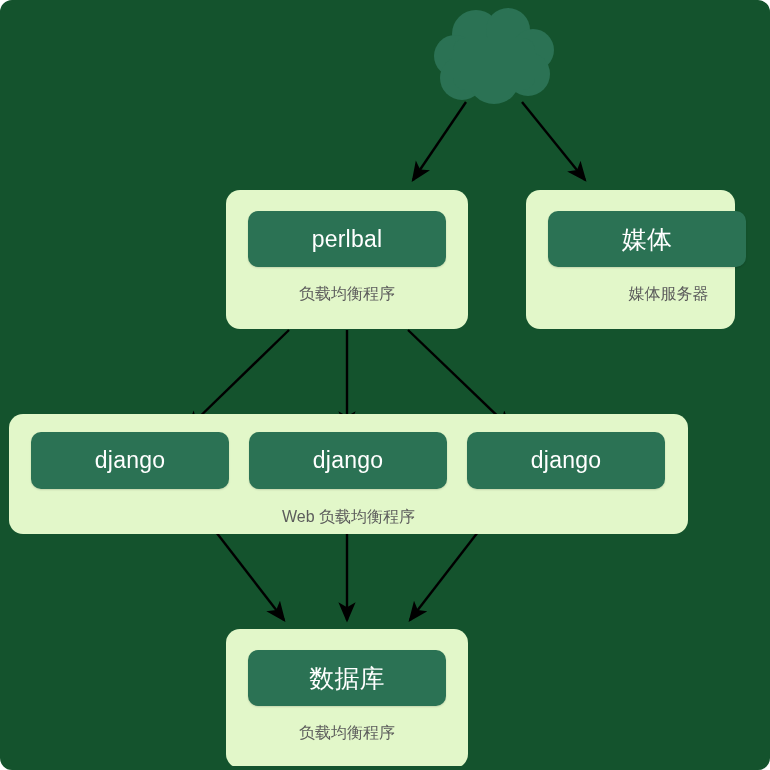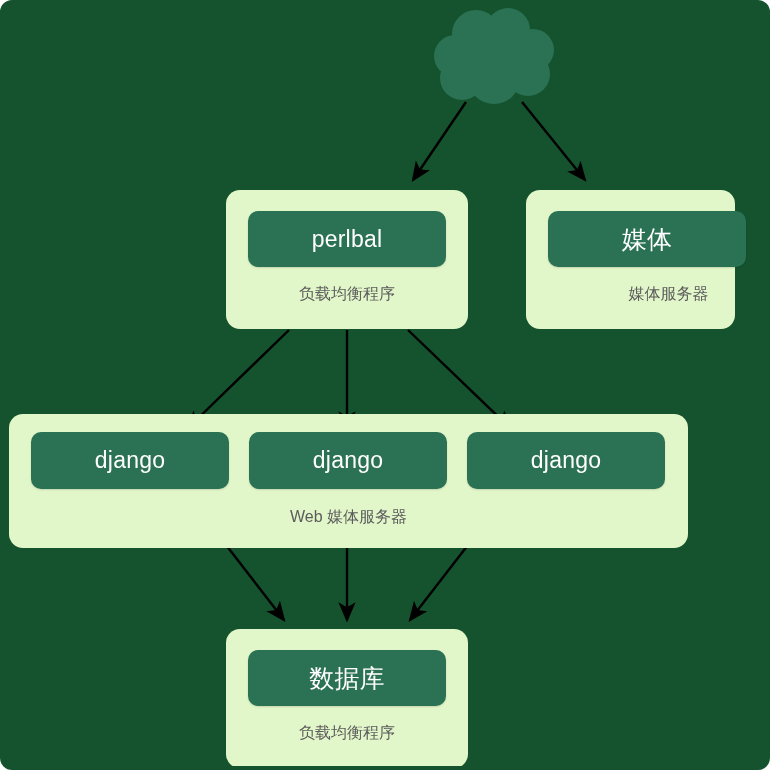--- a/index.html
+++ b/index.html
@@ -124,31 +124,31 @@
     <div class="caption" style="top:96px;">负载均衡程序</div>
   </div>
 
   <div class="panel" style="left:522px; top:186px; width:209px; height:139px;">
     <div class="node" style="left:22px; top:21px; width:198px; height:56px;">
       <span class="node-label cjk">媒体</span>
     </div>
     <div class="caption" style="top:96px;padding-left:38px;">媒体服务器</div>
   </div>
 
-  <div class="panel" style="left:5px; top:410px; width:679px; height:134px;">
+  <div class="panel" style="left:5px; top:410px; width:679px; height:120px;">
     <div class="node" style="left:22px; top:18px; width:198px; height:57px;">
       <span class="node-label">django</span>
     </div>
     <div class="node" style="left:240px; top:18px; width:198px; height:57px;">
       <span class="node-label">django</span>
     </div>
     <div class="node" style="left:458px; top:18px; width:198px; height:57px;">
       <span class="node-label">django</span>
     </div>
-    <div class="caption" style="top:95px;">Web 媒体服务器</div>
+    <div class="caption" style="top:95px;">Web 负载均衡程序</div>
   </div>
 
   <div class="panel" style="left:222px; top:625px; width:242px; height:139px;">
     <div class="node" style="left:22px; top:21px; width:198px; height:56px;">
       <span class="node-label cjk">数据库</span>
     </div>
     <div class="caption" style="top:96px;">负载均衡程序</div>
   </div>
 
 </div>

